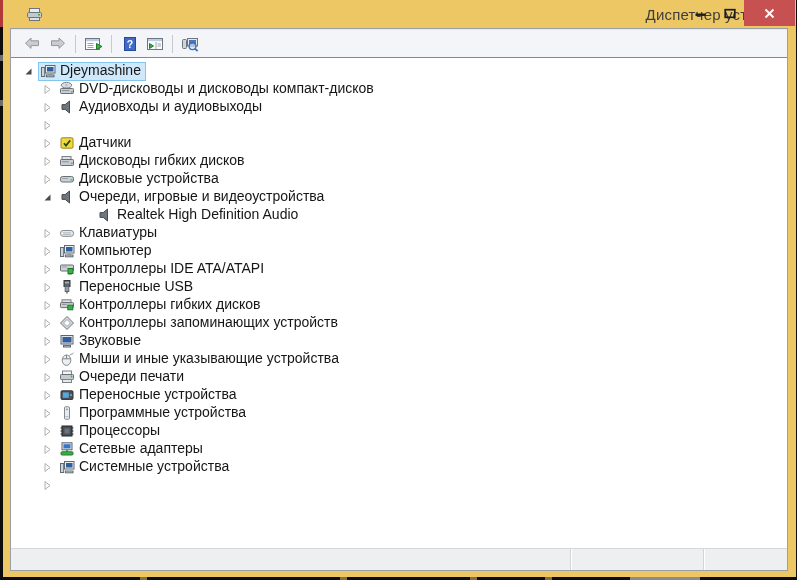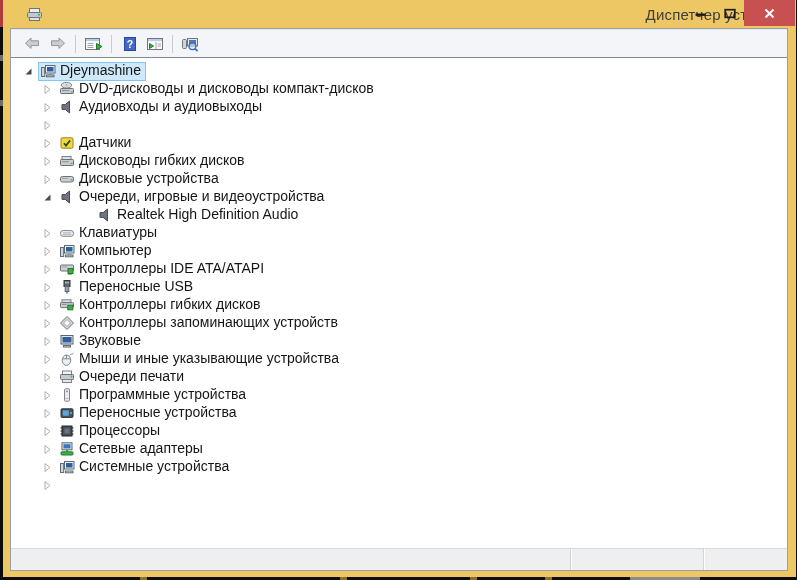--- a/index.html
+++ b/index.html
@@ -504,44 +504,44 @@
         <div class="tree-row">
           <span style="width: 31px; flex: 0 0 auto;"></span>
           <span class="expander">
             <svg width="11" height="11" viewBox="0 0 11 11">
               <path d="M3,1.5 L8,5.5 L3,9.5 Z" fill="#ffffff" stroke="#aeaeae"></path>
             </svg>
           </span>
           <span class="node-group">
             <span class="node-icon">
               <svg width="16" height="16" viewBox="0 0 16 16">
+                <rect x="2" y="3.8" width="12" height="8.6" rx="1" fill="#4a5157" stroke="#2e3338"></rect>
+                <rect x="3.8" y="5.4" width="6" height="5.4" fill="#58a7dd"></rect>
+                <circle cx="12" cy="8" r="1.1" fill="#9aa1a7"></circle>
+              </svg>
+            </span>
+            <span class="node-label">Переносные устройства</span>
+          </span>
+        </div>
+        <div class="tree-row">
+          <span style="width: 31px; flex: 0 0 auto;"></span>
+          <span class="expander">
+            <svg width="11" height="11" viewBox="0 0 11 11">
+              <path d="M3,1.5 L8,5.5 L3,9.5 Z" fill="#ffffff" stroke="#aeaeae"></path>
+            </svg>
+          </span>
+          <span class="node-group">
+            <span class="node-icon">
+              <svg width="16" height="16" viewBox="0 0 16 16">
                 <rect x="5.5" y="1.8" width="5" height="12.4" rx="1" fill="#e9ecee" stroke="#82888e"></rect>
                 <circle cx="8" cy="4.3" r="0.9" fill="#82888e"></circle>
                 <line x1="6.5" y1="11.5" x2="9.5" y2="11.5" stroke="#b2b8bd"></line>
               </svg>
             </span>
             <span class="node-label">Программные устройства</span>
-          </span>
-        </div>
-        <div class="tree-row">
-          <span style="width: 31px; flex: 0 0 auto;"></span>
-          <span class="expander">
-            <svg width="11" height="11" viewBox="0 0 11 11">
-              <path d="M3,1.5 L8,5.5 L3,9.5 Z" fill="#ffffff" stroke="#aeaeae"></path>
-            </svg>
-          </span>
-          <span class="node-group">
-            <span class="node-icon">
-              <svg width="16" height="16" viewBox="0 0 16 16">
-                <rect x="2" y="3.8" width="12" height="8.6" rx="1" fill="#4a5157" stroke="#2e3338"></rect>
-                <rect x="3.8" y="5.4" width="6" height="5.4" fill="#58a7dd"></rect>
-                <circle cx="12" cy="8" r="1.1" fill="#9aa1a7"></circle>
-              </svg>
-            </span>
-            <span class="node-label">Переносные устройства</span>
           </span>
         </div>
         <div class="tree-row">
           <span style="width: 31px; flex: 0 0 auto;"></span>
           <span class="expander">
             <svg width="11" height="11" viewBox="0 0 11 11">
               <path d="M3,1.5 L8,5.5 L3,9.5 Z" fill="#ffffff" stroke="#aeaeae"></path>
             </svg>
           </span>
           <span class="node-group">

